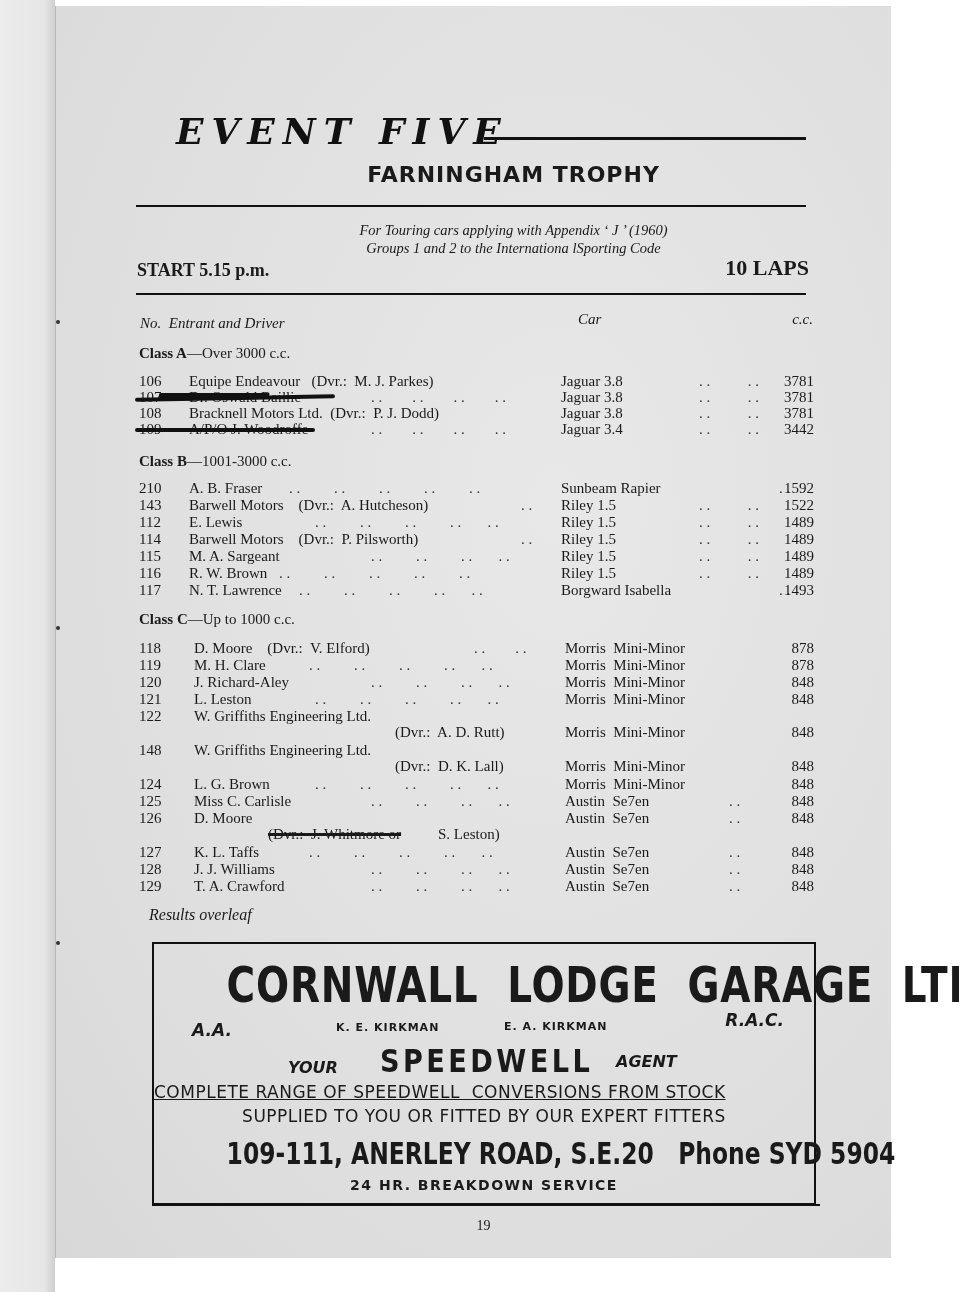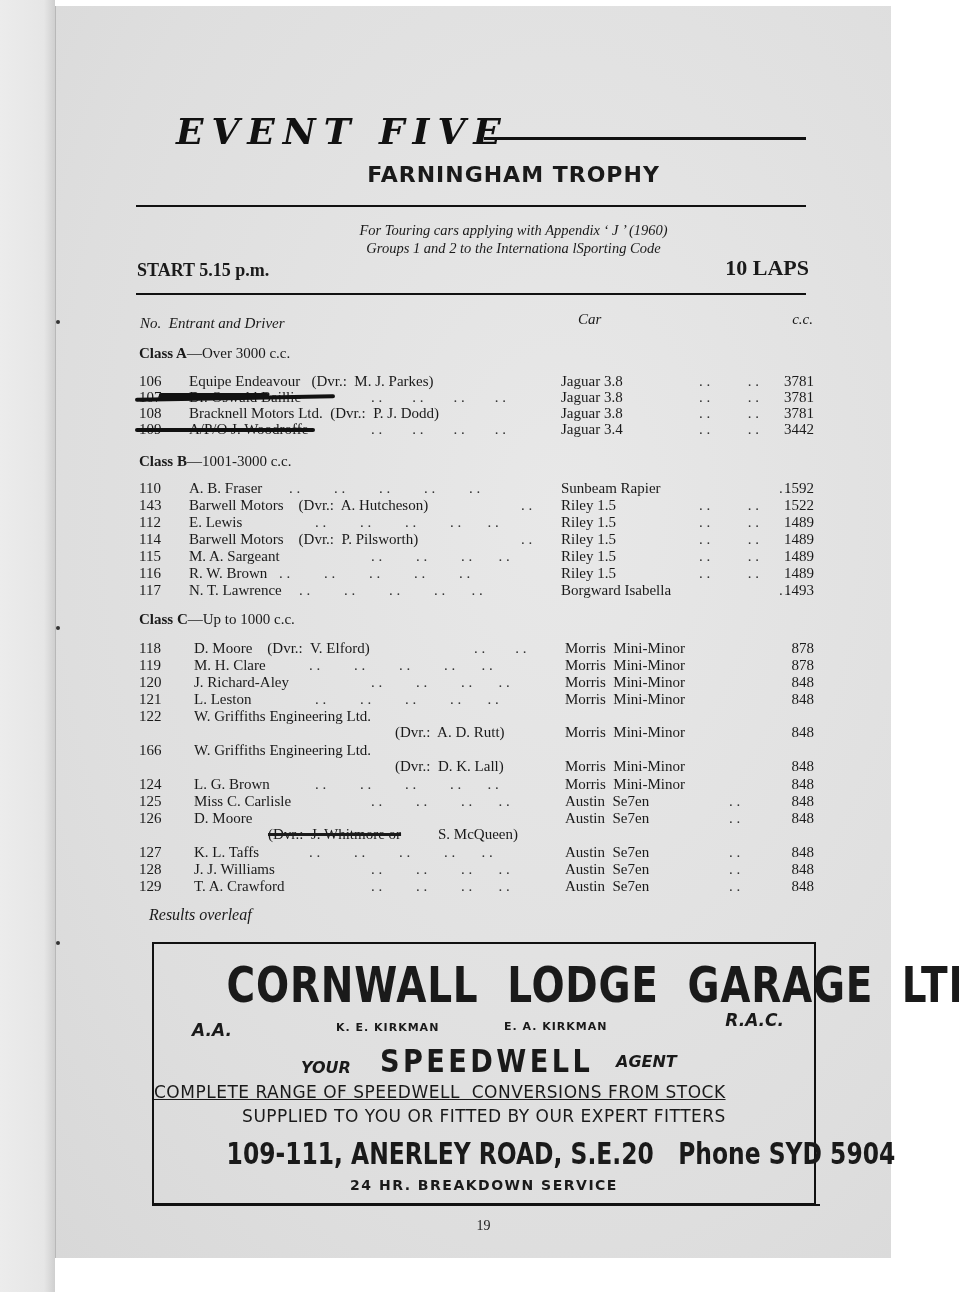--- a/index.html
+++ b/index.html
@@ -68,21 +68,21 @@
   }
   .ad-name {
     left: 0; width: 100%; top: 14px; text-align: center;
     font-family: "DejaVu Sans", sans-serif; font-weight: bold; font-size: 50px; letter-spacing: 1px;
     transform: scaleX(0.78); transform-origin: center; line-height: 54px;
   }
   .ad-aa { left: 38px; top: 76px; font-family: "DejaVu Sans", sans-serif; font-weight: bold; font-style: italic; font-size: 17px; }
   .ad-rac { right: 30px; top: 66px; font-family: "DejaVu Sans", sans-serif; font-weight: bold; font-style: italic; font-size: 17px; }
   .ad-ke { left: 182px; top: 77px; font-family: "DejaVu Sans", sans-serif; font-weight: bold; font-size: 11px; letter-spacing: 1px; }
   .ad-ea { left: 350px; top: 76px; font-family: "DejaVu Sans", sans-serif; font-weight: bold; font-size: 11px; letter-spacing: 1px; }
-  .ad-your { left: 134px; top: 114px; font-family: "DejaVu Sans", sans-serif; font-weight: bold; font-style: italic; font-size: 16px; margin-left: 13px; }
+  .ad-your { left: 134px; top: 114px; font-family: "DejaVu Sans", sans-serif; font-weight: bold; font-style: italic; font-size: 16px; }
   .ad-speed { left: 226px; top: 98px; font-family: "DejaVu Sans", sans-serif; font-weight: bold; font-size: 32px; letter-spacing: 4px; transform: scaleX(0.85); transform-origin: left; }
   .ad-agent { left: 462px; top: 108px; font-family: "DejaVu Sans", sans-serif; font-weight: bold; font-style: italic; font-size: 16px; }
   .ad-line1 { left: 0; width: 100%; top: 138px; text-align: left; font-family: "DejaVu Sans", sans-serif; font-size: 17px; letter-spacing: 0.5px; text-decoration: underline; }
   .ad-line2 { left: 0; width: 100%; top: 162px; text-align: center; font-family: "DejaVu Sans", sans-serif; font-size: 17px; letter-spacing: 0.5px; }
   .ad-addr { left: 0; width: 100%; top: 192px; text-align: center; font-family: "DejaVu Sans", sans-serif; font-weight: bold; font-size: 30px; transform: scaleX(0.78); transform-origin: center; }
   .ad-break { left: 0; width: 100%; top: 233px; text-align: center; font-family: "DejaVu Sans", sans-serif; font-weight: bold; font-size: 14px; letter-spacing: 1.5px; }
   .ad-bottom-rule { left: 96px; top: 1198px; width: 668px; height: 2px; background: #111; }
 
   .page-no { left: 0; width: 835px; top: 1212px; text-align: center; padding-left: 20px; box-sizing: border-box; font-size: 14px; }
   .margin-dot { position: absolute; left: 0; width: 4px; height: 4px; background: #333; border-radius: 50%; }
@@ -147,21 +147,21 @@
     <div class="scratch" style="left:-4px; top:7px; width:180px;"></div>
     <span class="dots" style="left:232px">. .&nbsp;&nbsp;&nbsp;&nbsp;&nbsp;&nbsp;&nbsp;&nbsp;. .&nbsp;&nbsp;&nbsp;&nbsp;&nbsp;&nbsp;&nbsp;&nbsp;. .&nbsp;&nbsp;&nbsp;&nbsp;&nbsp;&nbsp;&nbsp;&nbsp;. .</span>
     <span class="car">Jaguar 3.4</span>
     <span class="cdots">. .&nbsp;&nbsp;&nbsp;&nbsp;&nbsp;&nbsp;&nbsp;&nbsp;&nbsp;&nbsp;. .</span>
     <span class="cc">3442</span>
   </div>
 
   <div class="cls" style="top:447px"><b>Class B</b><span>—1001-3000 c.c.</span></div>
 
   <div class="row" style="top:474px">
-    <span class="no">110</span>
+    <span class="no">210</span>
     <span class="entrant" style="white-space:pre">A. B. Fraser</span>
     <span class="dots" style="left:150px">. .&nbsp;&nbsp;&nbsp;&nbsp;&nbsp;&nbsp;&nbsp;&nbsp;&nbsp;. .&nbsp;&nbsp;&nbsp;&nbsp;&nbsp;&nbsp;&nbsp;&nbsp;&nbsp;. .&nbsp;&nbsp;&nbsp;&nbsp;&nbsp;&nbsp;&nbsp;&nbsp;&nbsp;. .&nbsp;&nbsp;&nbsp;&nbsp;&nbsp;&nbsp;&nbsp;&nbsp;&nbsp;. .</span>
     <span class="car">Sunbeam Rapier</span>
     <span class="cdots" style="left:640px">. .</span>
     <span class="cc">1592</span>
   </div>
   <div class="row" style="top:491px">
     <span class="no">143</span>
     <span class="entrant" style="white-space:pre">Barwell Motors    (Dvr.:  A. Hutcheson)</span>
     <span class="dots" style="left:382px">. .</span>
@@ -243,21 +243,21 @@
   <div class="row" style="top:702px">
     <span class="no">122</span>
     <span class="entrant" style="left:46px">W. Griffiths Engineering Ltd.</span>
   </div>
   <div class="row" style="top:718px">
     <span class="entrant" style="left:247px; white-space:pre">(Dvr.:  A. D. Rutt)</span>
     <span class="car" style="white-space:pre; left:426px">Morris  Mini-Minor</span>
     <span class="cc">848</span>
   </div>
   <div class="row" style="top:736px">
-    <span class="no">166</span>
+    <span class="no">148</span>
     <span class="entrant" style="left:46px">W. Griffiths Engineering Ltd.</span>
   </div>
   <div class="row" style="top:752px">
     <span class="entrant" style="left:247px; white-space:pre">(Dvr.:  D. K. Lall)</span>
     <span class="car" style="white-space:pre; left:426px">Morris  Mini-Minor</span>
     <span class="cc">848</span>
   </div>
   <div class="row" style="top:770px">
     <span class="no">124</span>
     <span class="entrant" style="left:46px">L. G. Brown</span>
@@ -275,21 +275,21 @@
   </div>
   <div class="row" style="top:804px">
     <span class="no">126</span>
     <span class="entrant" style="left:46px">D. Moore</span>
     <span class="car" style="white-space:pre; left:426px">Austin  Se7en</span>
     <span class="cdots" style="left:590px">. .</span>
     <span class="cc">848</span>
   </div>
   <div class="row" style="top:820px">
     <span class="entrant struck" style="left:120px; white-space:pre">(Dvr.:  J. Whitmore or</span>
-    <span class="entrant" style="left:290px">S. McQueen)</span>
+    <span class="entrant" style="left:290px">S. Leston)</span>
   </div>
   <div class="row" style="top:838px">
     <span class="no">127</span>
     <span class="entrant" style="left:46px">K. L. Taffs</span>
     <span class="dots" style="left:170px">. .&nbsp;&nbsp;&nbsp;&nbsp;&nbsp;&nbsp;&nbsp;&nbsp;&nbsp;. .&nbsp;&nbsp;&nbsp;&nbsp;&nbsp;&nbsp;&nbsp;&nbsp;&nbsp;. .&nbsp;&nbsp;&nbsp;&nbsp;&nbsp;&nbsp;&nbsp;&nbsp;&nbsp;. .&nbsp;&nbsp;&nbsp;&nbsp;&nbsp;&nbsp;&nbsp;. .</span>
     <span class="car" style="white-space:pre; left:426px">Austin  Se7en</span>
     <span class="cdots" style="left:590px">. .</span>
     <span class="cc">848</span>
   </div>
   <div class="row" style="top:855px">

